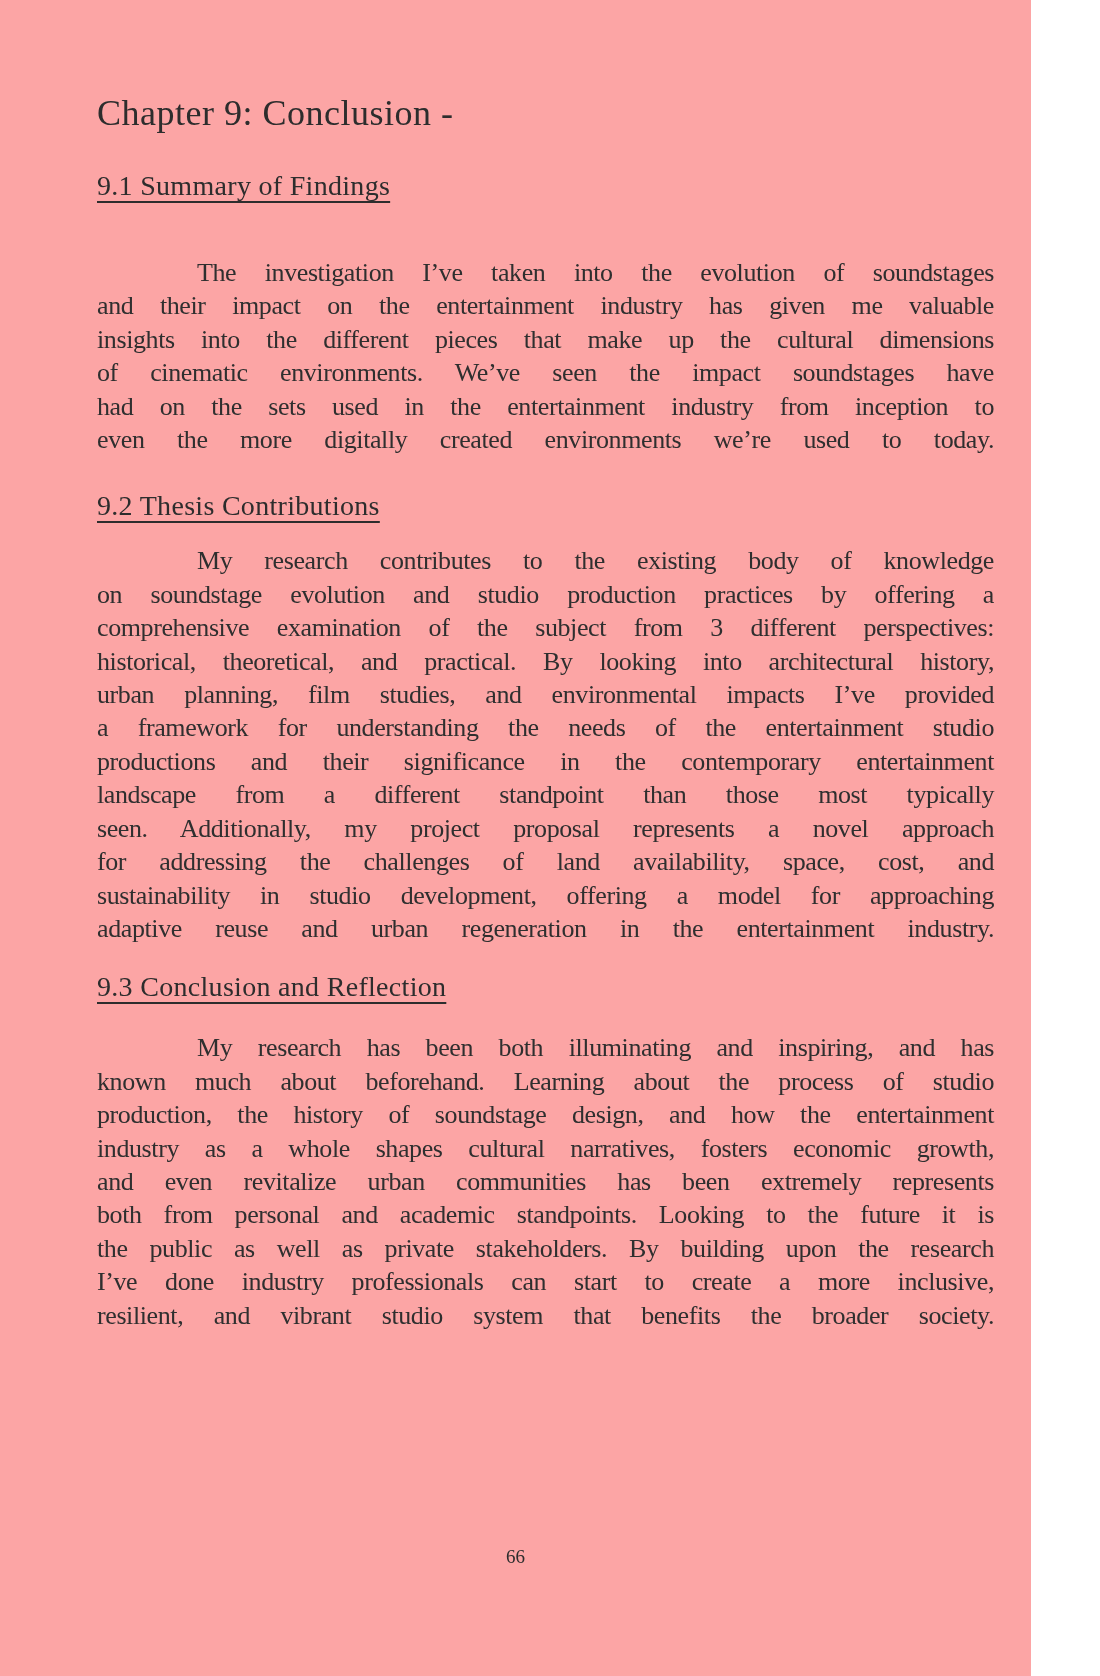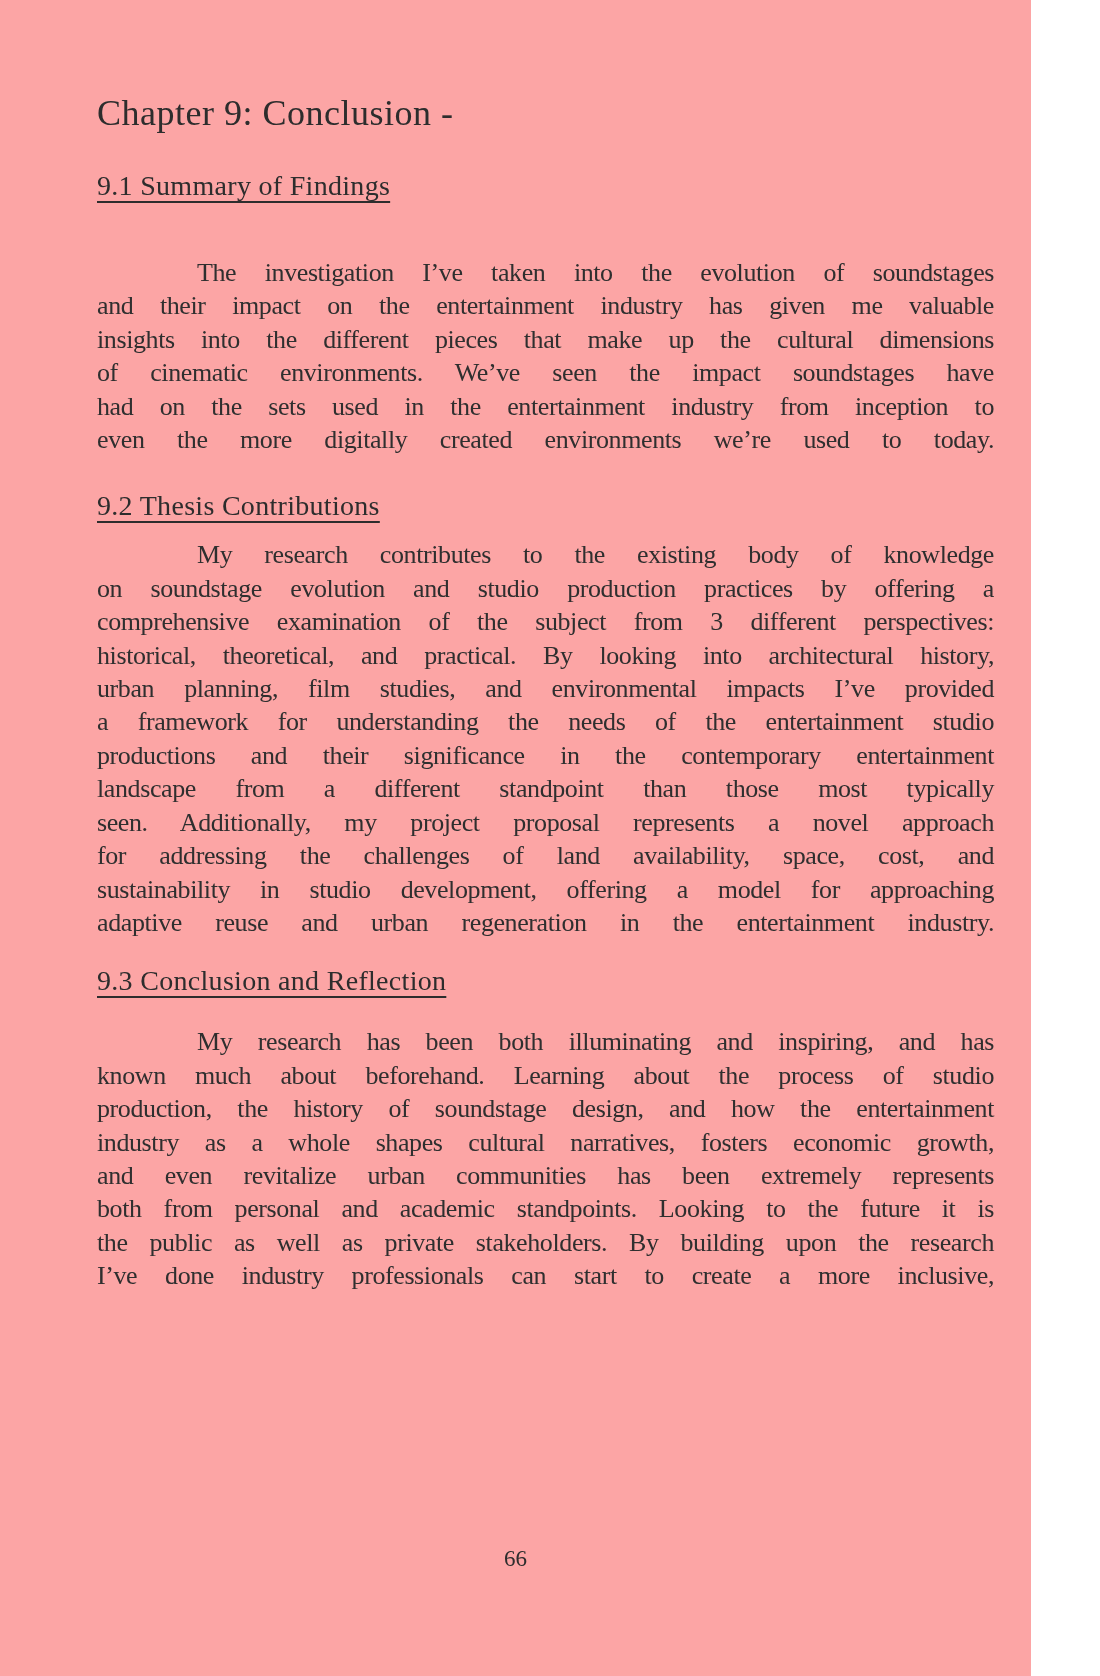--- a/index.html
+++ b/index.html
@@ -45,38 +45,38 @@
   .heading-1 { margin-top: 32px; }
   .heading-2 { margin-top: 32px; }
   .heading-3 { margin-top: 24px; }
   .paragraph {
     margin: 0;
     font-size: 26px;
     letter-spacing: -0.4px;
     color: #2f2f2f;
   }
   .para-1 { margin-top: 52px; }
-  .para-2 { margin-top: 14px; }
+  .para-2 { margin-top: 20px; }
   .para-3 { margin-top: 26px; }
   .tline {
     line-height: 33.4px;
     text-align: justify;
     text-align-last: justify;
     white-space: normal;
   }
   .tline.first {
     padding-left: 100px;
   }
   .page-number {
     position: absolute;
     left: 0;
     top: 1546px;
     width: 100%;
     text-align: center;
-    font-size: 23px;
+    font-size: 19px;
     color: #2d2d2d;
   }
 </style>
 </head>
 <body>
 
 <div class="page">
   <div class="content">
 
     <h1 class="chapter-title">Chapter 9: Conclusion -</h1>
@@ -110,18 +110,19 @@
     <h2 class="section-heading heading-3">9.3 Conclusion and Reflection</h2>
     <div class="paragraph para-3">
         <div class="tline first">My research has been both illuminating and inspiring, and has</div>
         <div class="tline">known much about beforehand. Learning about the process of studio</div>
         <div class="tline">production, the history of soundstage design, and how the entertainment</div>
         <div class="tline">industry as a whole shapes cultural narratives, fosters economic growth,</div>
         <div class="tline">and even revitalize urban communities has been extremely represents</div>
         <div class="tline">both from personal and academic standpoints. Looking to the future it is</div>
         <div class="tline">the public as well as private stakeholders. By building upon the research</div>
         <div class="tline">I’ve done industry professionals can start to create a more inclusive,</div>
+        <div class="tline">resilient, and vibrant studio system that benefits the broader society.</div>
       </div>
 
   </div>
 
   <div class="page-number">66</div>
 </div>
 
 </body></html>

